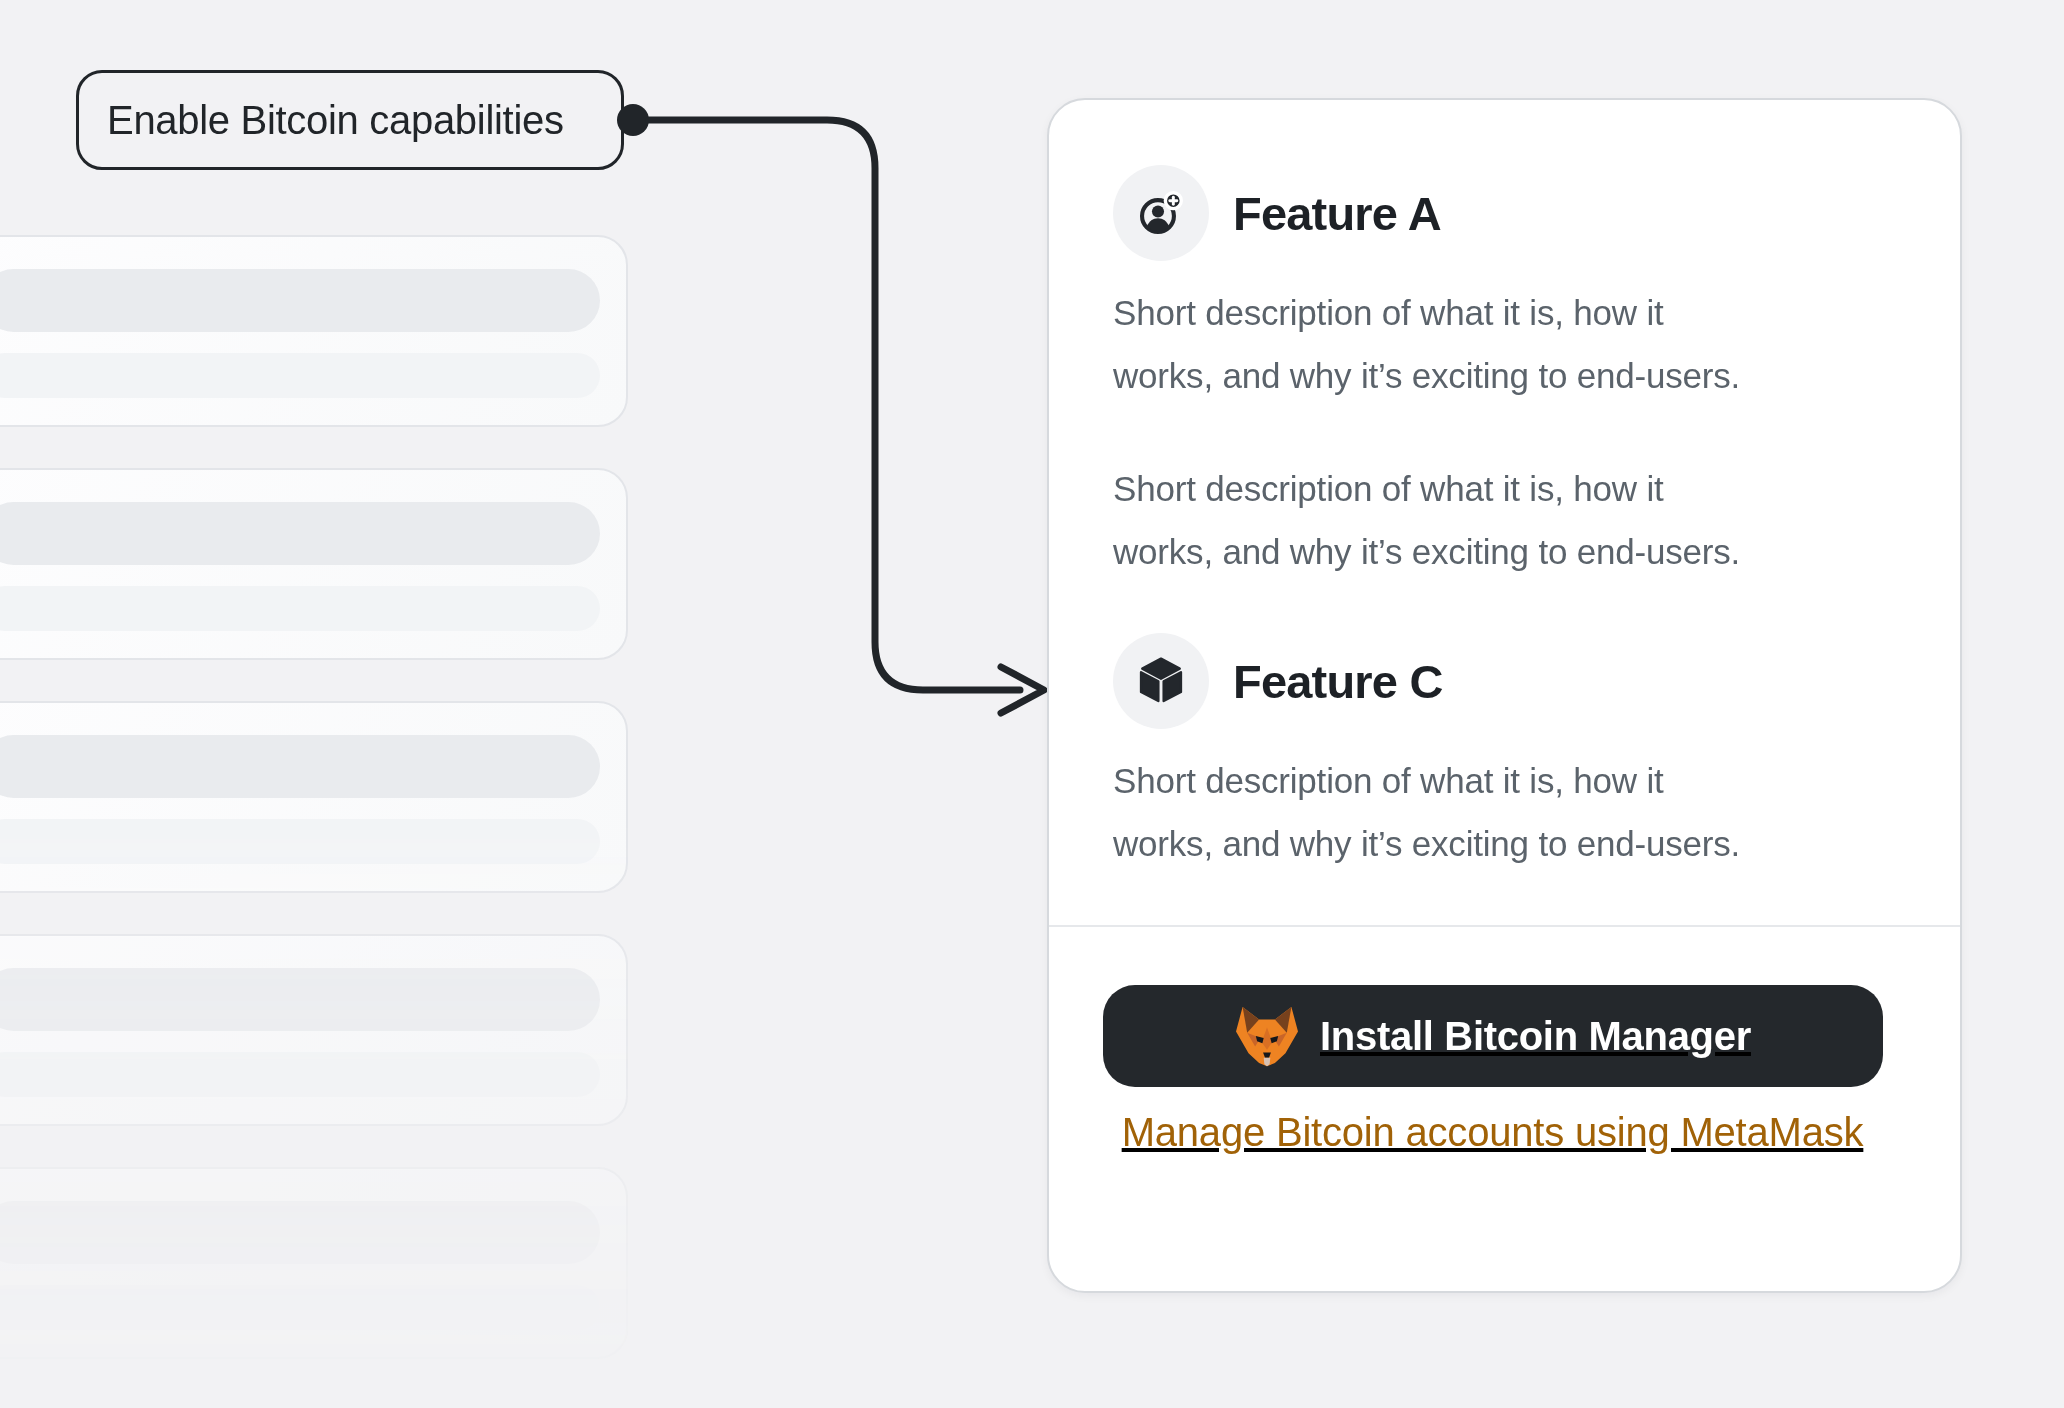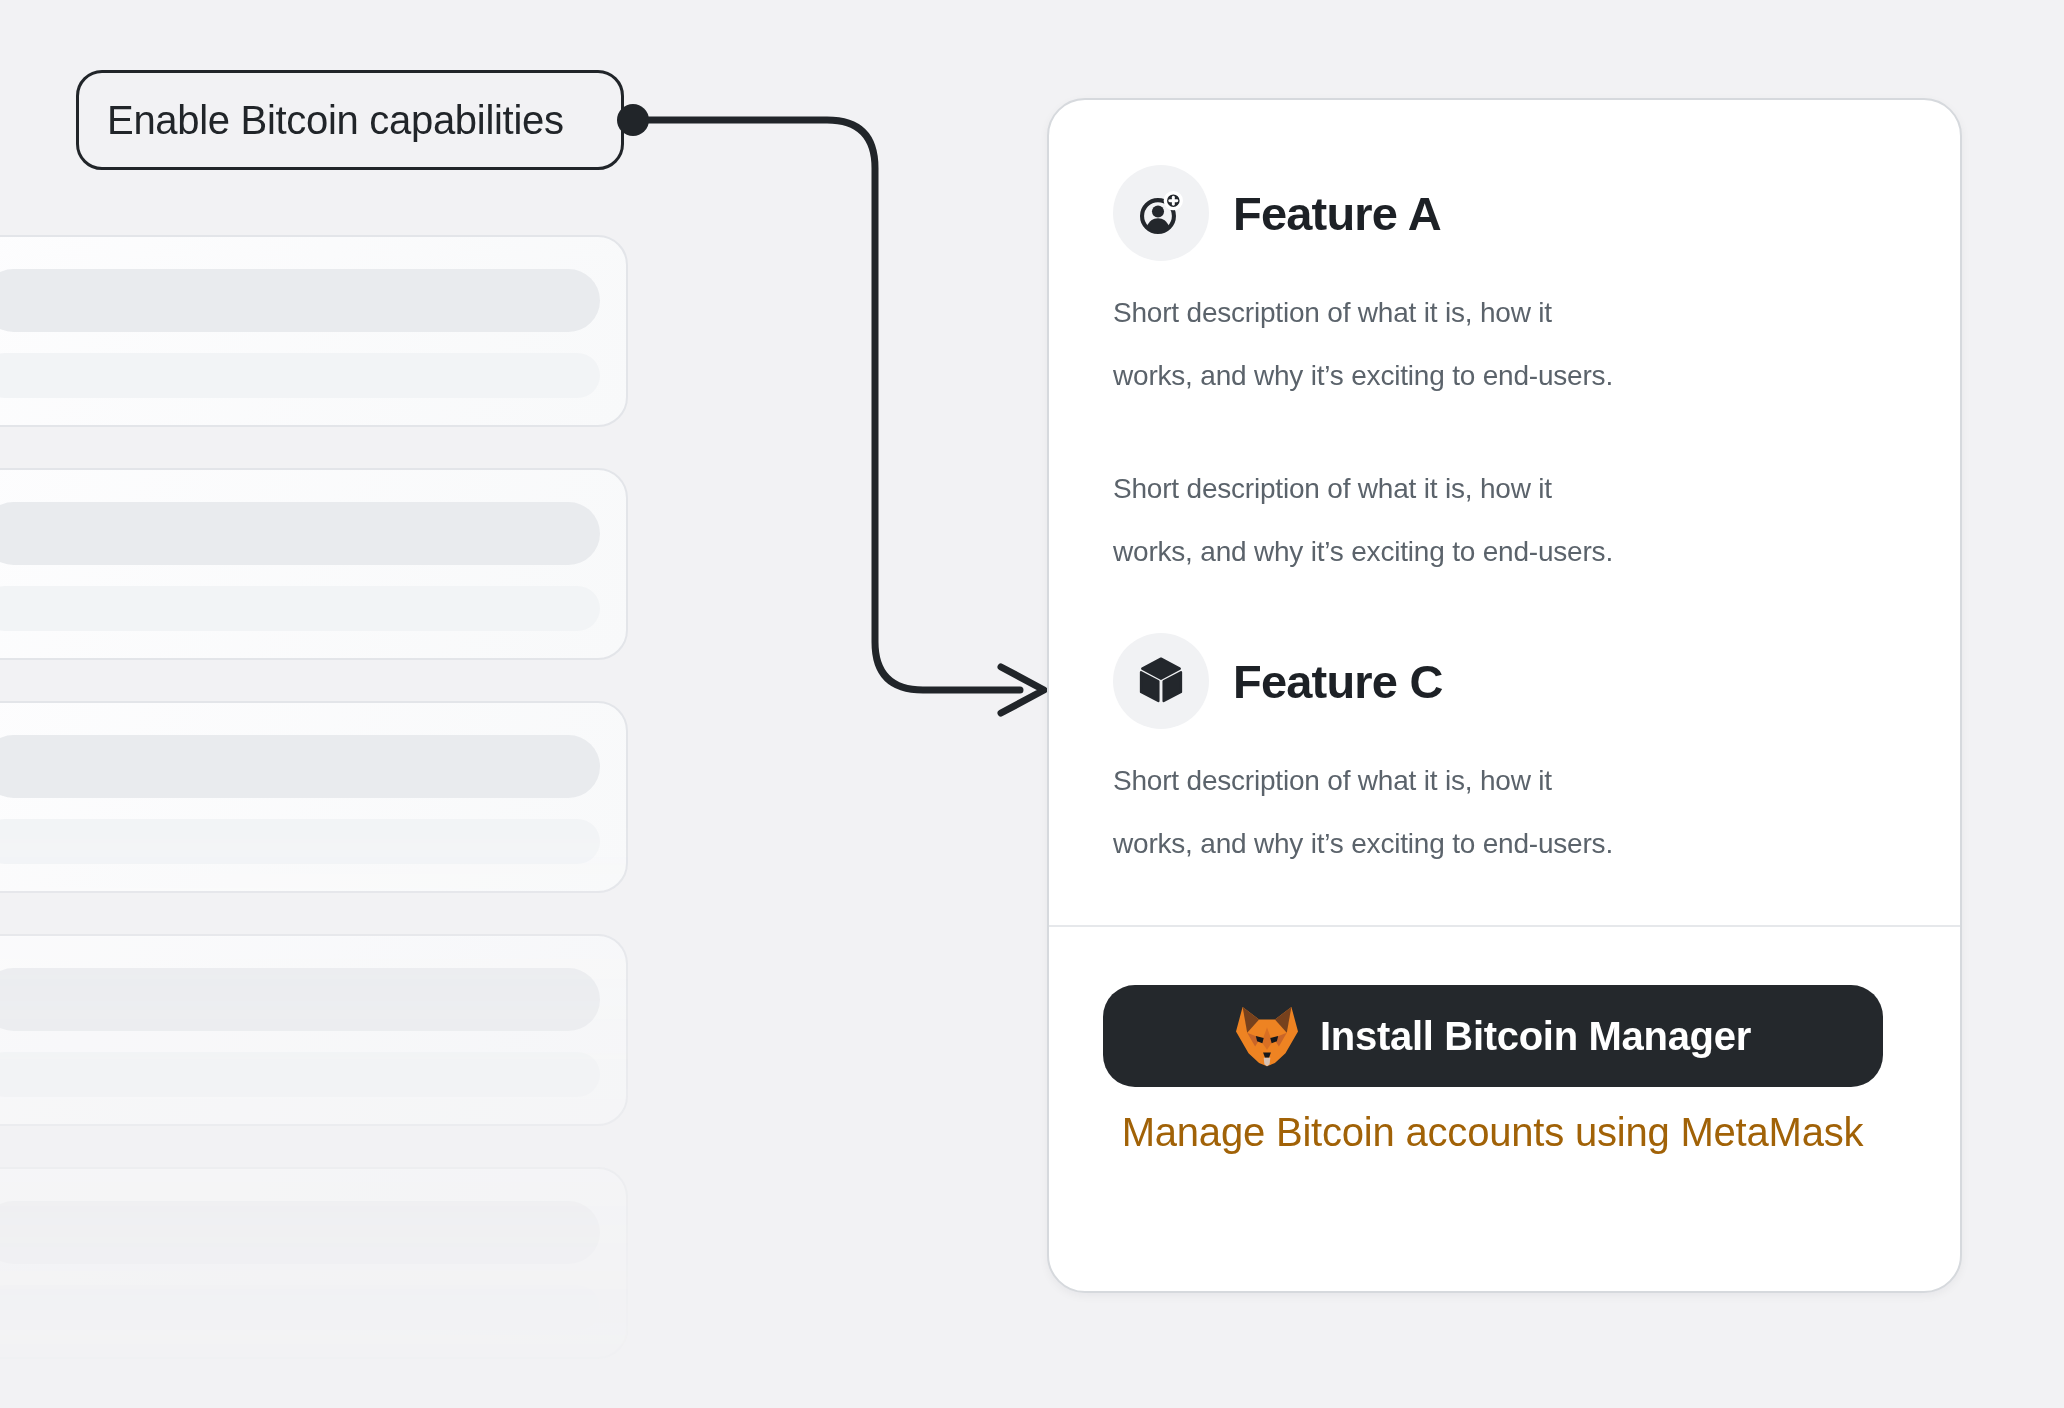--- a/index.html
+++ b/index.html
@@ -59,28 +59,29 @@
   .panel-body{padding:65px 58px 0 64px;}
   .feature-row{display:flex;align-items:center;gap:24px;height:96px;}
   .icon-circle{
     width:96px;height:96px;border-radius:50%;background:#f1f2f4;
     display:flex;align-items:center;justify-content:center;flex:0 0 auto;
   }
   .feature-title{
     font-size:47px;font-weight:700;color:#1d2126;letter-spacing:-0.8px;
   }
   .feature-desc{
-    margin:20px 0 50px 0;font-size:28px;line-height:63px;
+    margin:20px 0 50px 0;font-size:35px;line-height:63px;
     color:#5b636b;letter-spacing:-0.2px;white-space:nowrap;
   }
   .feature-desc span{display:block;}
 
   .panel-footer{
     margin-top:42px;border-top:2px solid #e6e8eb;
     padding:58px 64px 0 40px;
+    text-decoration:underline;
   }
   #install-button{
     width:780px;height:102px;margin:0 auto;border:none;cursor:pointer;
     background:#24282c;border-radius:32px;
     display:flex;align-items:center;justify-content:center;gap:20px;
     color:#ffffff;font-family:"Liberation Sans",sans-serif;
     font-size:40px;font-weight:700;letter-spacing:-0.3px;
   }
   #panel-caption{
     margin-top:14px;text-align:center;

